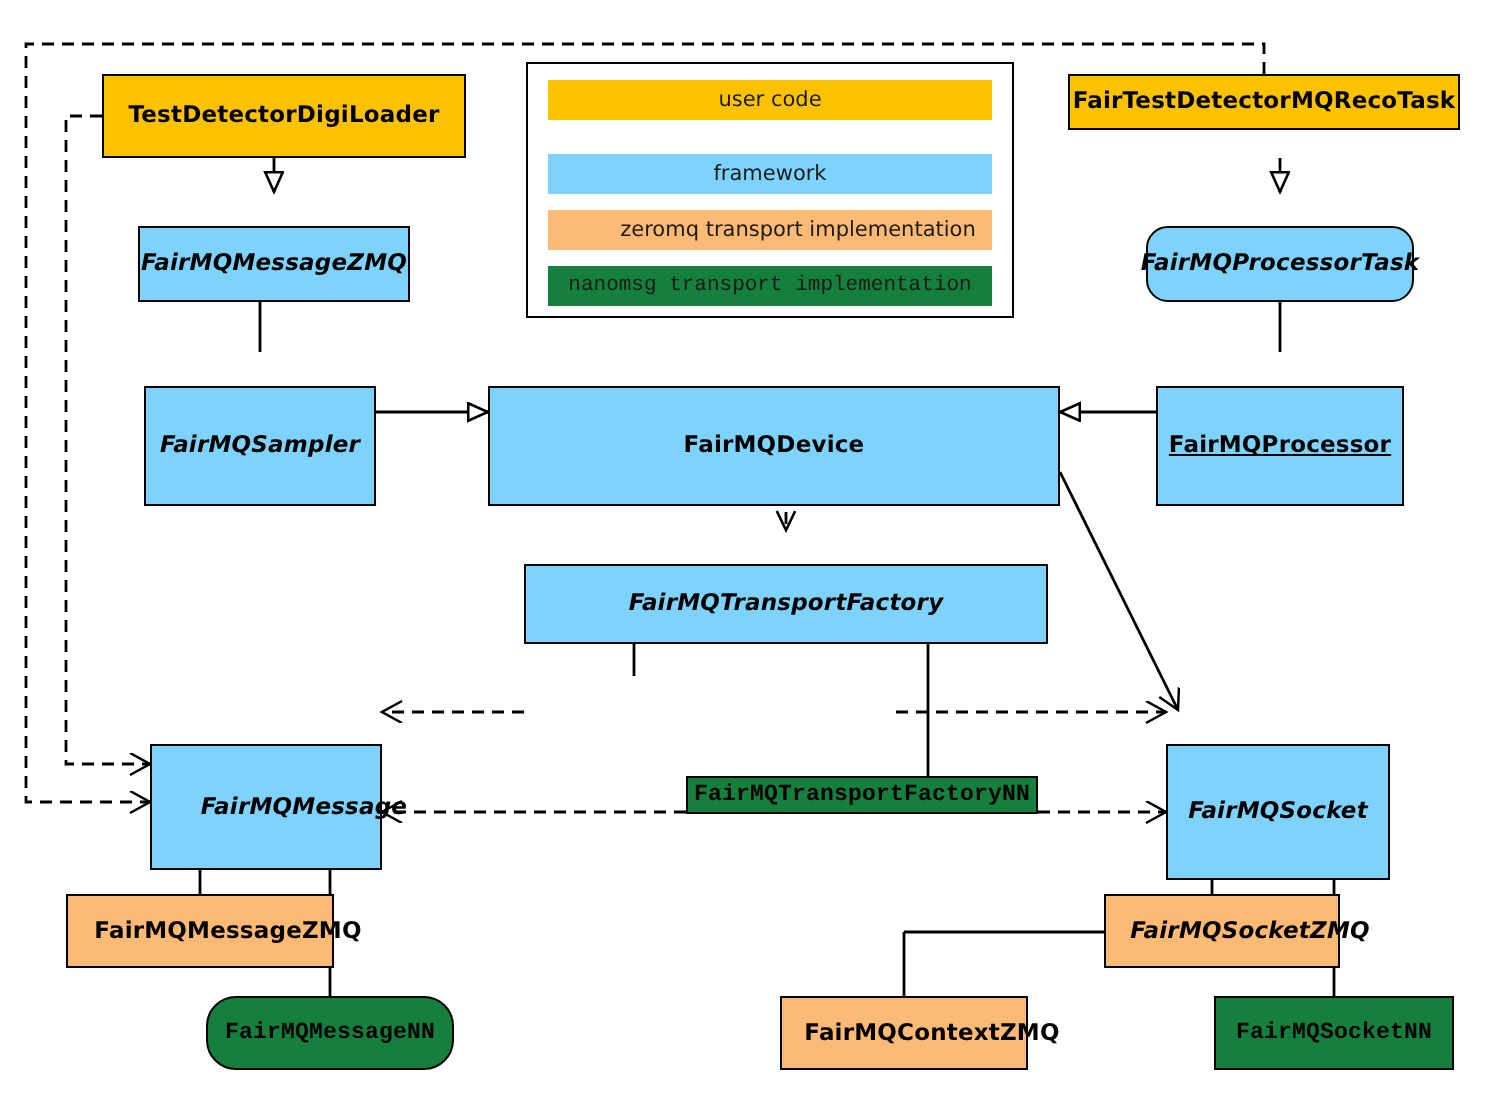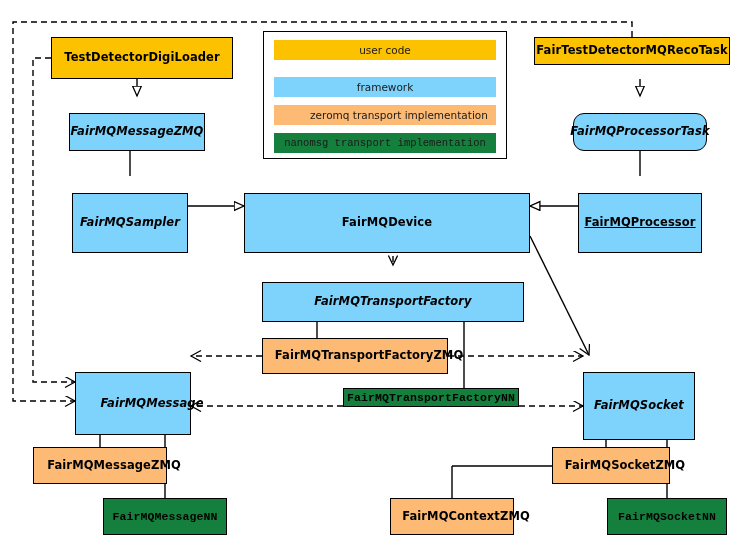--- a/index.html
+++ b/index.html
@@ -161,45 +161,42 @@
   </div>
 
   <div class="node c-framework" style="left:578px;top:176px;width:124px;height:60px;text-decoration:underline;">
     <span>FairMQProcessor</span>
   </div>
 
   <div class="node c-framework abstract" style="left:262px;top:265px;width:262px;height:40px;">
     <span>FairMQTransportFactory</span>
   </div>
 
-  <div class="node c-zmq" style="left:262px;top:338px;width:186px;height:36px;">
-    <span>FairMQTransportFactoryZMQ</span>
-  </div>
 
   <div class="node c-nn" style="left:343px;top:388px;width:176px;height:19px;">
     <span>FairMQTransportFactoryNN</span>
   </div>
 
   <div class="node c-framework abstract" style="left:75px;top:355px;width:116px;height:63px;padding-left:38px;">
     <span>FairMQMessage</span>
   </div>
 
   <div class="node c-framework abstract" style="left:583px;top:355px;width:112px;height:68px;font-style:italic;">
     <span>FairMQSocket</span>
   </div>
 
   <div class="node c-zmq" style="left:33px;top:447px;width:134px;height:37px;">
     <span>FairMQMessageZMQ</span>
   </div>
 
-  <div class="node c-nn" style="left:103px;top:498px;width:124px;height:37px;">
+  <div class="node c-nn" style="left:103px;top:498px;width:124px;height:37px;border-radius:15px;">
     <span>FairMQMessageNN</span>
   </div>
 
-  <div class="node c-zmq" style="left:552px;top:447px;width:118px;height:37px;">
+  <div class="node c-zmq" style="left:552px;top:447px;width:118px;height:37px;font-style:italic;">
     <span>FairMQSocketZMQ</span>
   </div>
 
   <div class="node c-nn" style="left:607px;top:498px;width:120px;height:37px;">
     <span>FairMQSocketNN</span>
   </div>
 
   <div class="node c-zmq" style="left:390px;top:498px;width:124px;height:37px;">
     <span>FairMQContextZMQ</span>
   </div>

